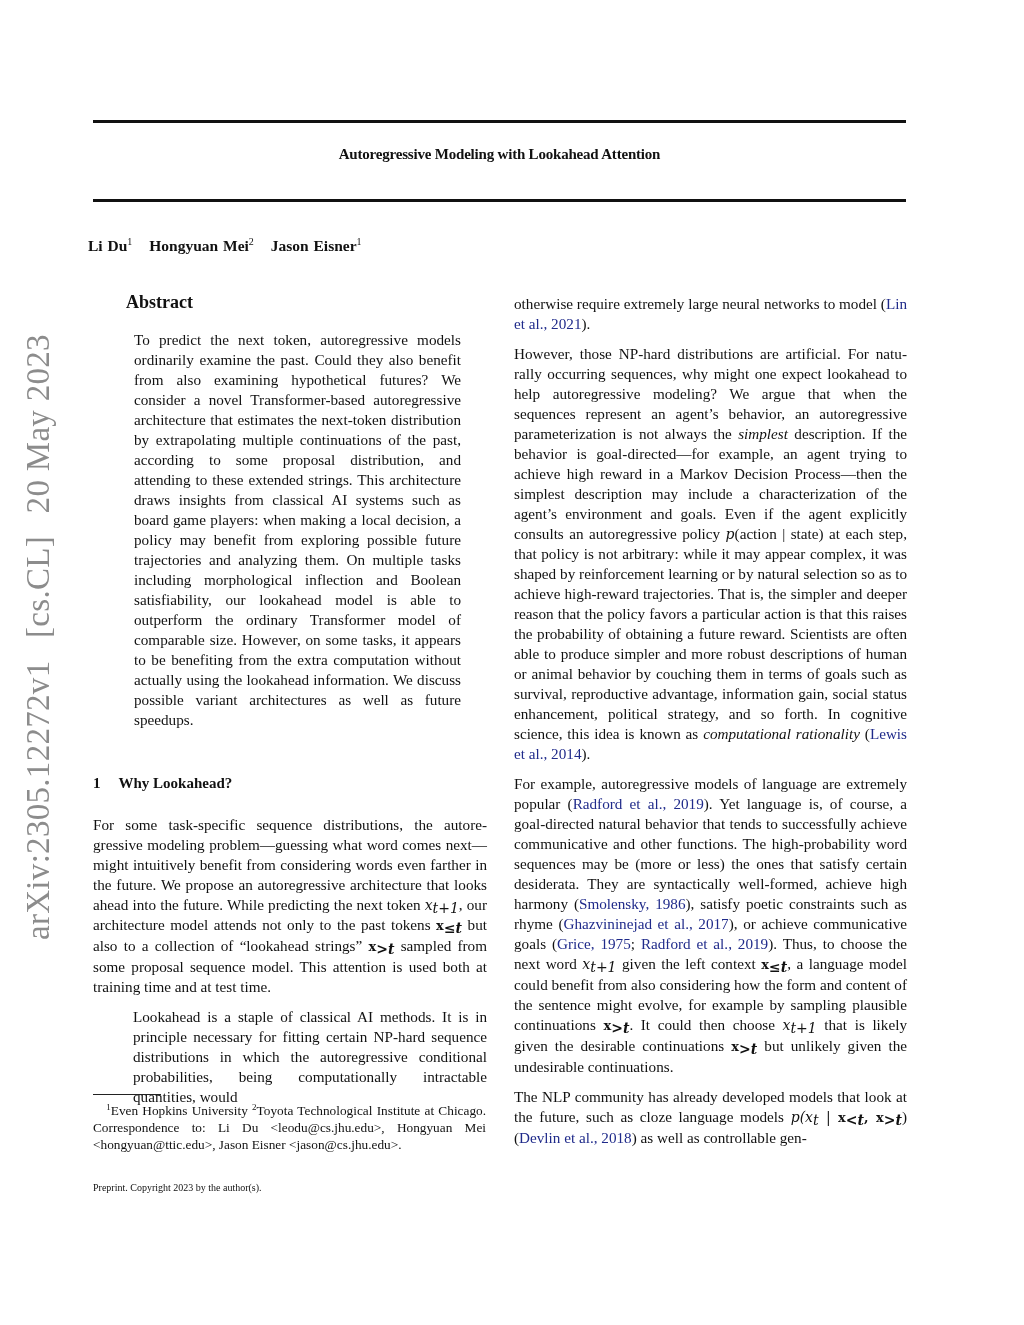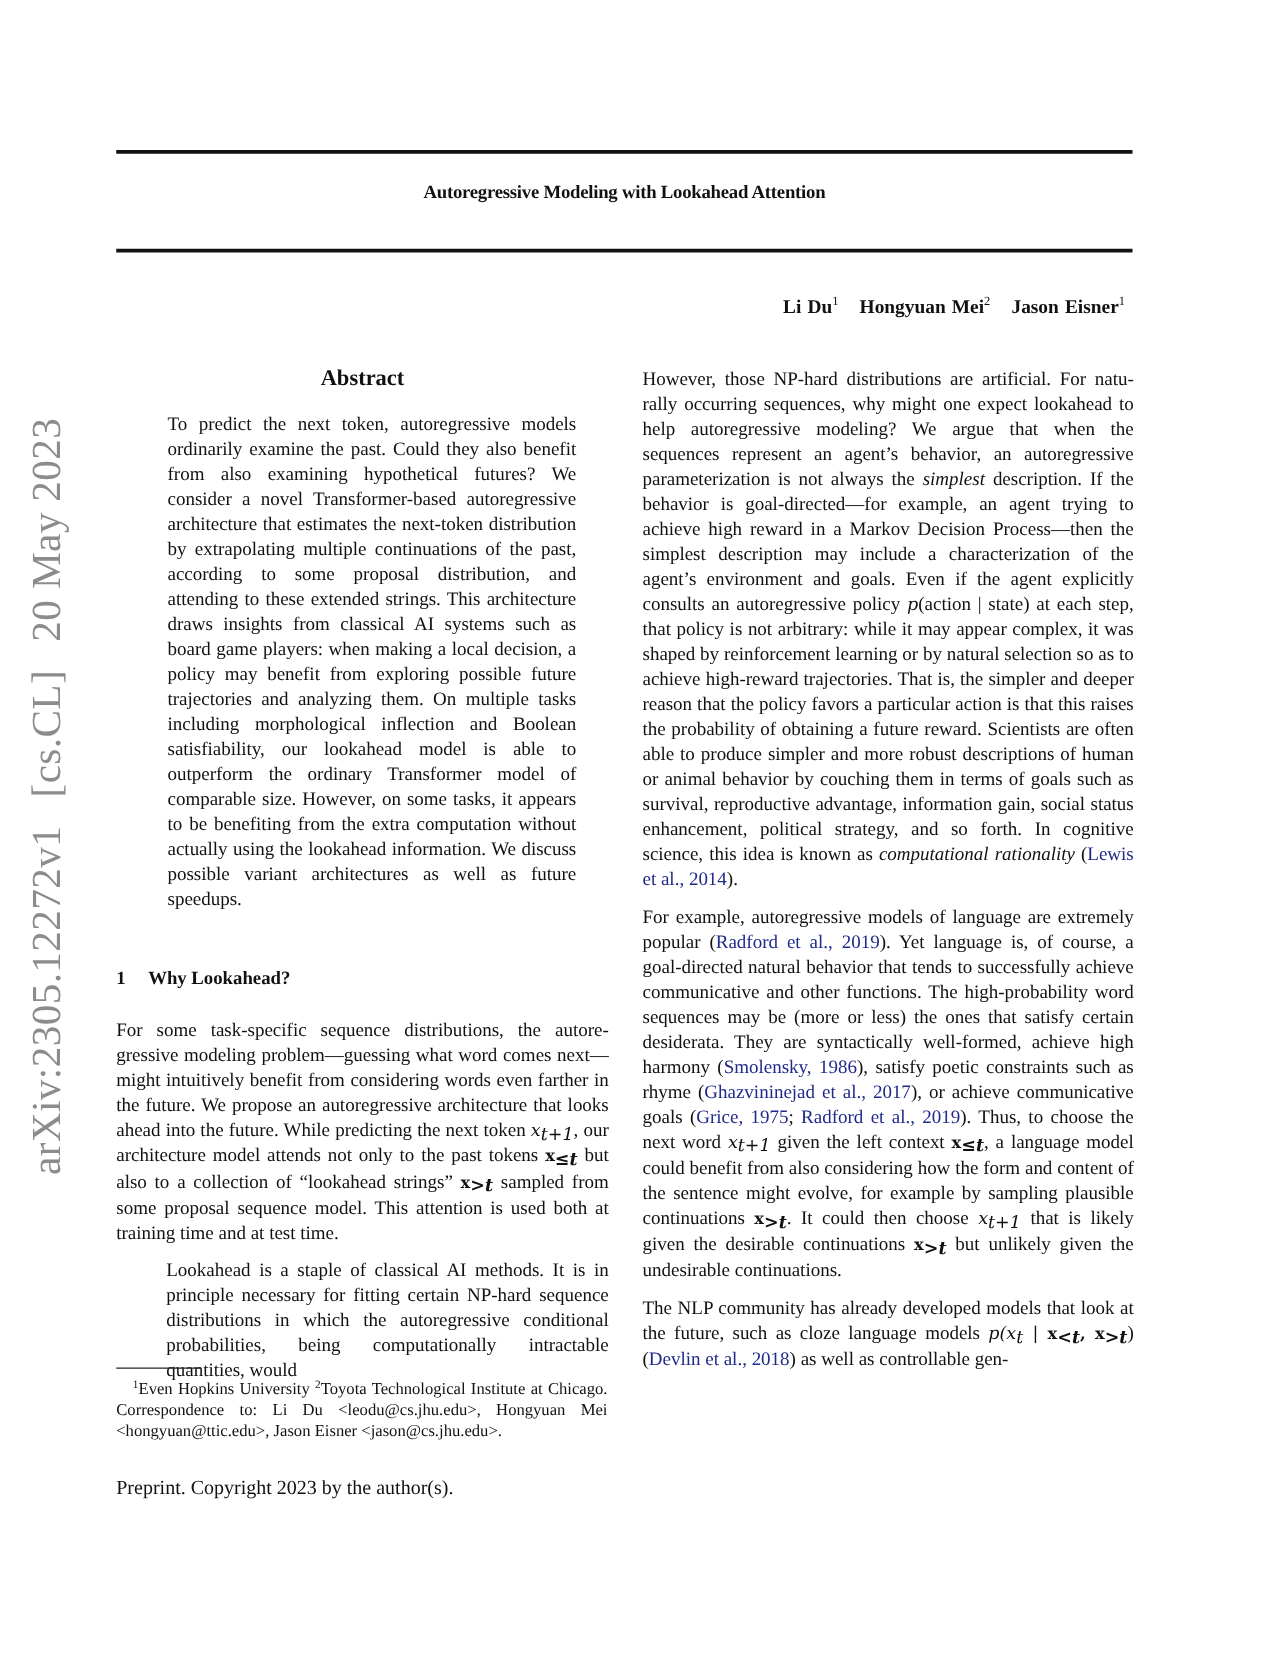--- a/index.html
+++ b/index.html
@@ -8,46 +8,46 @@
     font-family: "Liberation Serif", "DejaVu Serif", serif; color: #111;
   }
   .rule { position: absolute; left: 93px; width: 813px; height: 3px; background: #111; }
   .rule.top { top: 120px; }
   .rule.bottom { top: 199px; }
   .title {
     position: absolute; top: 146px; left: 93px; width: 813px; text-align: center;
     font-weight: bold; font-size: 15px; letter-spacing: -0.2px;
   }
   .authors {
-    position: absolute; top: 236px; left: 93px; width: 813px; text-align: right;
+    position: absolute; top: 236px; left: 82px; width: 813px; text-align: left;
     font-weight: bold; font-size: 15.5px; word-spacing: 1px;
   }
   .authors .author { margin: 0 6px; }
   .authors sup { font-weight: normal; font-size: 10px; vertical-align: 6px; }
   .arxiv {
     position: absolute; left: 20px; top: 940px;
     transform: rotate(-90deg); transform-origin: left top;
     font-size: 33px; color: #8c8c8c; white-space: nowrap; letter-spacing: 0.3px;
   }
   .arxiv span { margin-right: 14px; }
   .col { position: absolute; font-size: 15.2px; line-height: 20px; text-align: justify; hyphens: manual; }
   .col p { margin: 0; }
   .abstract-head {
-    position: absolute; top: 292px; left: 126px; width: 328px; text-align: center;
+    position: absolute; top: 292px; left: 126px; width: 328px; 
     font-weight: bold; font-size: 18px;
   }
   .abstract-body { top: 330px; left: 134px; width: 327px; }
   .sec-head { position: absolute; top: 775px; left: 93px; font-weight: bold; font-size: 15px; }
   .sec-head .num { margin-right: 18px; }
   .left-col { top: 815px; left: 93px; width: 394px; }
   .left-col p + p { margin-top: 10px; margin-left: 40px; }
   .fn-rule { position: absolute; top: 1094px; left: 93px; width: 68px; height: 1px; background: #222; }
   .footnote { position: absolute; top: 1099px; left: 93px; width: 393px; font-size: 13.3px; line-height: 17px; text-align: justify; }
   .footnote sup { font-size: 9px; vertical-align: 5px; }
-  .preprint { position: absolute; top: 1182px; left: 93px; font-size: 16px; }
+  .preprint { position: absolute; top: 1182px; left: 93px; font-size: 10px; }
   .right-col { top: 294px; left: 514px; width: 393px; }
   .right-col p + p { margin-top: 10px; }
   .cite { color: #1f2a8a; }
   .math { font-style: italic; font-family: "DejaVu Serif", "Liberation Serif", serif; font-size: 14px; }
   .bold-math { font-family: "DejaVu Serif", serif; font-weight: bold; font-size: 13px; }
   sub { font-size: 14px; vertical-align: -3px; line-height: 0; }
   em { font-style: italic; }
 </style>
 </head>
 <body>
@@ -82,19 +82,20 @@
   <p>Lookahead is a staple of classical AI methods.  It is in principle necessary for fitting certain NP-hard sequence distributions in which the autoregressive conditional proba­bilities, being computationally intractable quantities, would</p>
 </div>
 
 <div class="fn-rule"></div>
 <div class="footnote">
    <sup>1</sup><span>Even Hopkins University </span><sup>2</sup><span>Toyota Technological Institute at Chicago.  Correspondence to: Li Du &lt;leodu@cs.jhu.edu&gt;, Hongyuan Mei &lt;hongyuan@ttic.edu&gt;, Jason Eisner &lt;ja­son@cs.jhu.edu&gt;.</span>
 </div>
 <div class="preprint">Preprint. Copyright 2023 by the author(s).</div>
 
 <div class="col right-col">
+  <p><span>otherwise require extremely large neural networks to model (</span><a class="cite">Lin et al., 2021</a><span>).</span></p>
 
   <p><span>However, those NP-hard distributions are artificial. For natu­rally occurring sequences, why might one expect lookahead to help autoregressive modeling? We argue that when the sequences represent an agent’s behavior, an autoregressive parameterization is not always the </span><em>simplest</em><span> description. If the behavior is goal-directed—for example, an agent trying to achieve high reward in a Markov Decision Process—then the simplest description may include a characterization of the agent’s environment and goals.  Even if the agent ex­plicitly consults an autoregressive policy </span><span class="math">p</span><span>(action | state)</span><span> at each step, that policy is not arbitrary:  while it may ap­pear complex, it was shaped by reinforcement learning or by natural selection so as to achieve high-reward trajecto­ries. That is, the simpler and deeper reason that the policy favors a particular action is that this raises the probability of obtaining a future reward.  Scientists are often able to produce simpler and more robust descriptions of human or animal behavior by couching them in terms of goals such as survival, reproductive advantage, information gain, social status enhancement, political strategy, and so forth. In cogni­tive science, this idea is known as </span><em>computational rationality</em><span> (</span><a class="cite">Lewis et al., 2014</a><span>).</span></p>
 
   <p><span>For example, autoregressive models of language are ex­tremely popular (</span><a class="cite">Radford et al., 2019</a><span>). Yet language is, of course, a goal-directed natural behavior that tends to suc­cessfully achieve communicative and other functions. The high-probability word sequences may be (more or less) the ones that satisfy certain desiderata. They are syntactically well-formed, achieve high harmony (</span><a class="cite">Smolensky, 1986</a><span>), sat­isfy poetic constraints such as rhyme (</span><a class="cite">Ghazvininejad et al., 2017</a><span>), or achieve communicative goals (</span><a class="cite">Grice, 1975</a><span>; </span><a class="cite">Rad­ford et al., 2019</a><span>). Thus, to choose the next word </span><span class="math"><span>x</span><sub>t+1</sub></span><span> given the left context </span><span class="bold-math"><span>x</span><sub class="math">≤t</sub></span><span>, a language model could benefit from also considering how the form and content of the sentence might evolve, for example by sampling plausible continua­tions </span><span class="bold-math"><span>x</span><sub class="math">&gt;t</sub></span><span>. It could then choose </span><span class="math"><span>x</span><sub>t+1</sub></span><span> that is likely given the desirable continuations </span><span class="bold-math"><span>x</span><sub class="math">&gt;t</sub></span><span> but unlikely given the undesir­able continuations.</span></p>
 
   <p><span>The NLP community has already developed models that look at the future, such as cloze language models </span><span class="math"><span>p(x</span><sub>t</sub><span> | </span></span><span class="bold-math"><span>x</span><sub class="math">&lt;t</sub></span><span class="bold-math"><span>, x</span><sub class="math">&gt;t</sub></span><span>)</span><span> (</span><a class="cite">Devlin et al., 2018</a><span>) as well as controllable gen-</span></p>
 </div>
 
 </body></html>

